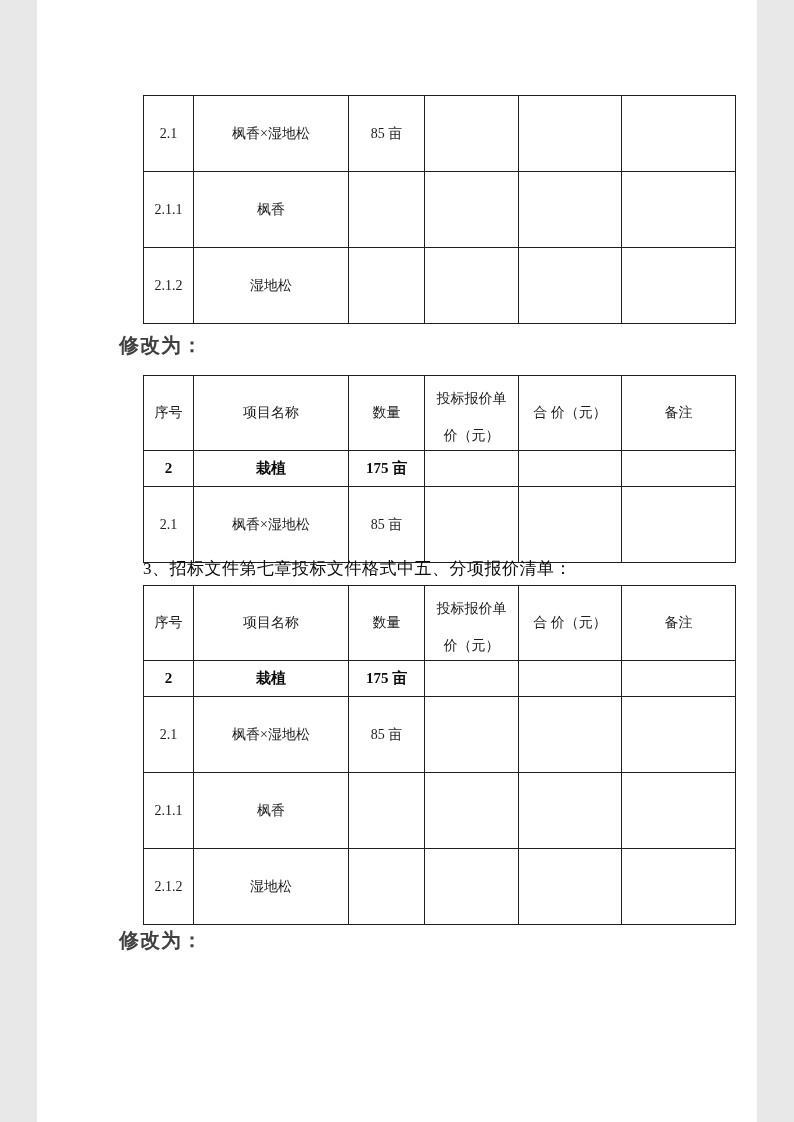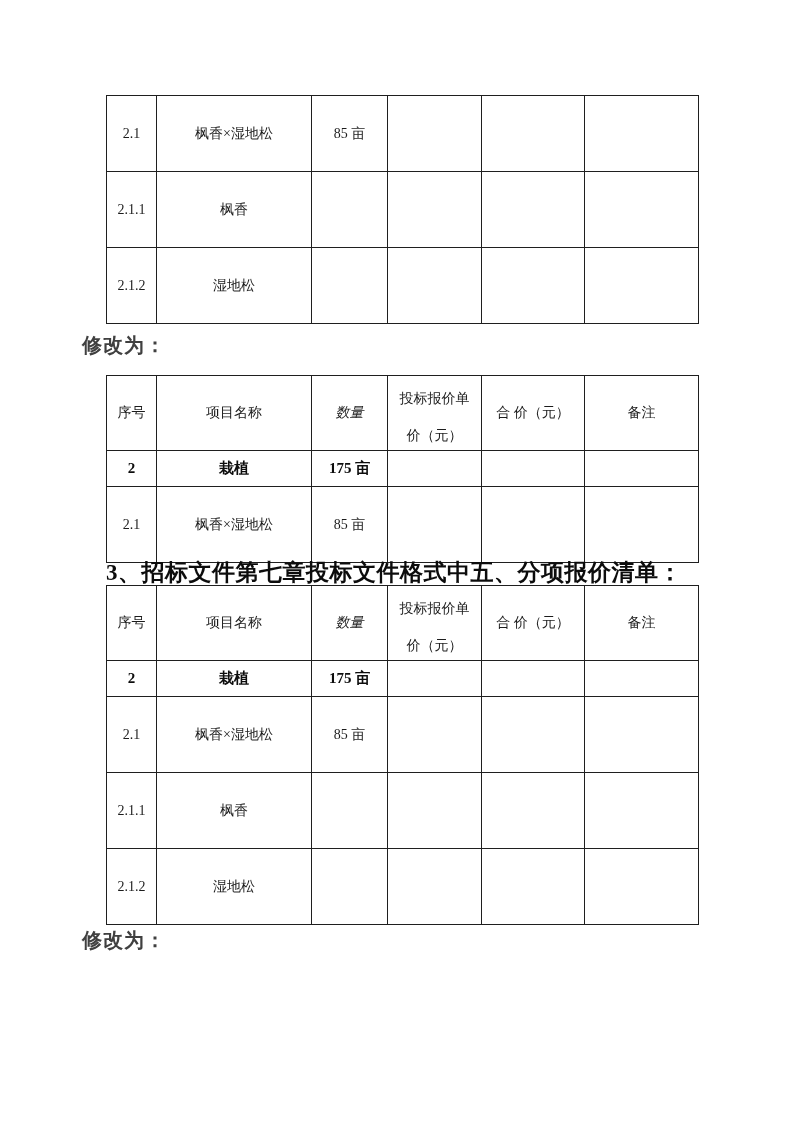--- a/index.html
+++ b/index.html
@@ -2,21 +2,21 @@
 <html><head>
 <meta charset="utf-8">
 <style>
   html, body {
     margin: 0;
     padding: 0;
     background: #e8e8e8;
   }
   .page {
     position: relative;
-    width: 794px;
+    width: 720px;
     height: 1122px;
     margin: 0 auto;
     background: #ffffff;
     overflow: hidden;
     font-family: "Liberation Serif", "DejaVu Serif", serif;
     color: #1a1a1a;
   }
   table.price-table {
     position: absolute;
     left: 106px;
@@ -41,36 +41,36 @@
     overflow: hidden;
   }
   tr.row-std    { height: 76px; }
   tr.row-header { height: 67px; }
   tr.row-bold   { height: 36px; }
   tr.row-bold td {
     font-weight: 700;
     font-size: 15px;
     color: #0d0d0d;
   }
-  th.qty-head { font-weight: 700; font-style: italic; }
+  th.qty-head { font-weight: 700; }
   .two-line span { display: block; line-height: 29px; margin-top: 8px; }
   .free-label {
     position: absolute;
     font-size: 20px;
     font-weight: 700;
     color: #404040;
     letter-spacing: 1px;
     white-space: nowrap;
   }
   .section-heading {
     position: absolute;
     left: 106px;
     top: 557px;
-    font-size: 23px;
-    font-weight: 700;
+    font-size: 17px;
+    font-weight: 400;
     color: #0c0c0c;
     letter-spacing: 0.5px;
     white-space: nowrap;
   }
   #t-top  { top: 95px; }
   #t-mod  { top: 375px; }
   #t-sec3 { top: 585px; }
   #label-mod-1 { left: 82px; top: 332px; }
   #label-mod-2 { left: 82px; top: 927px; }
 </style>

